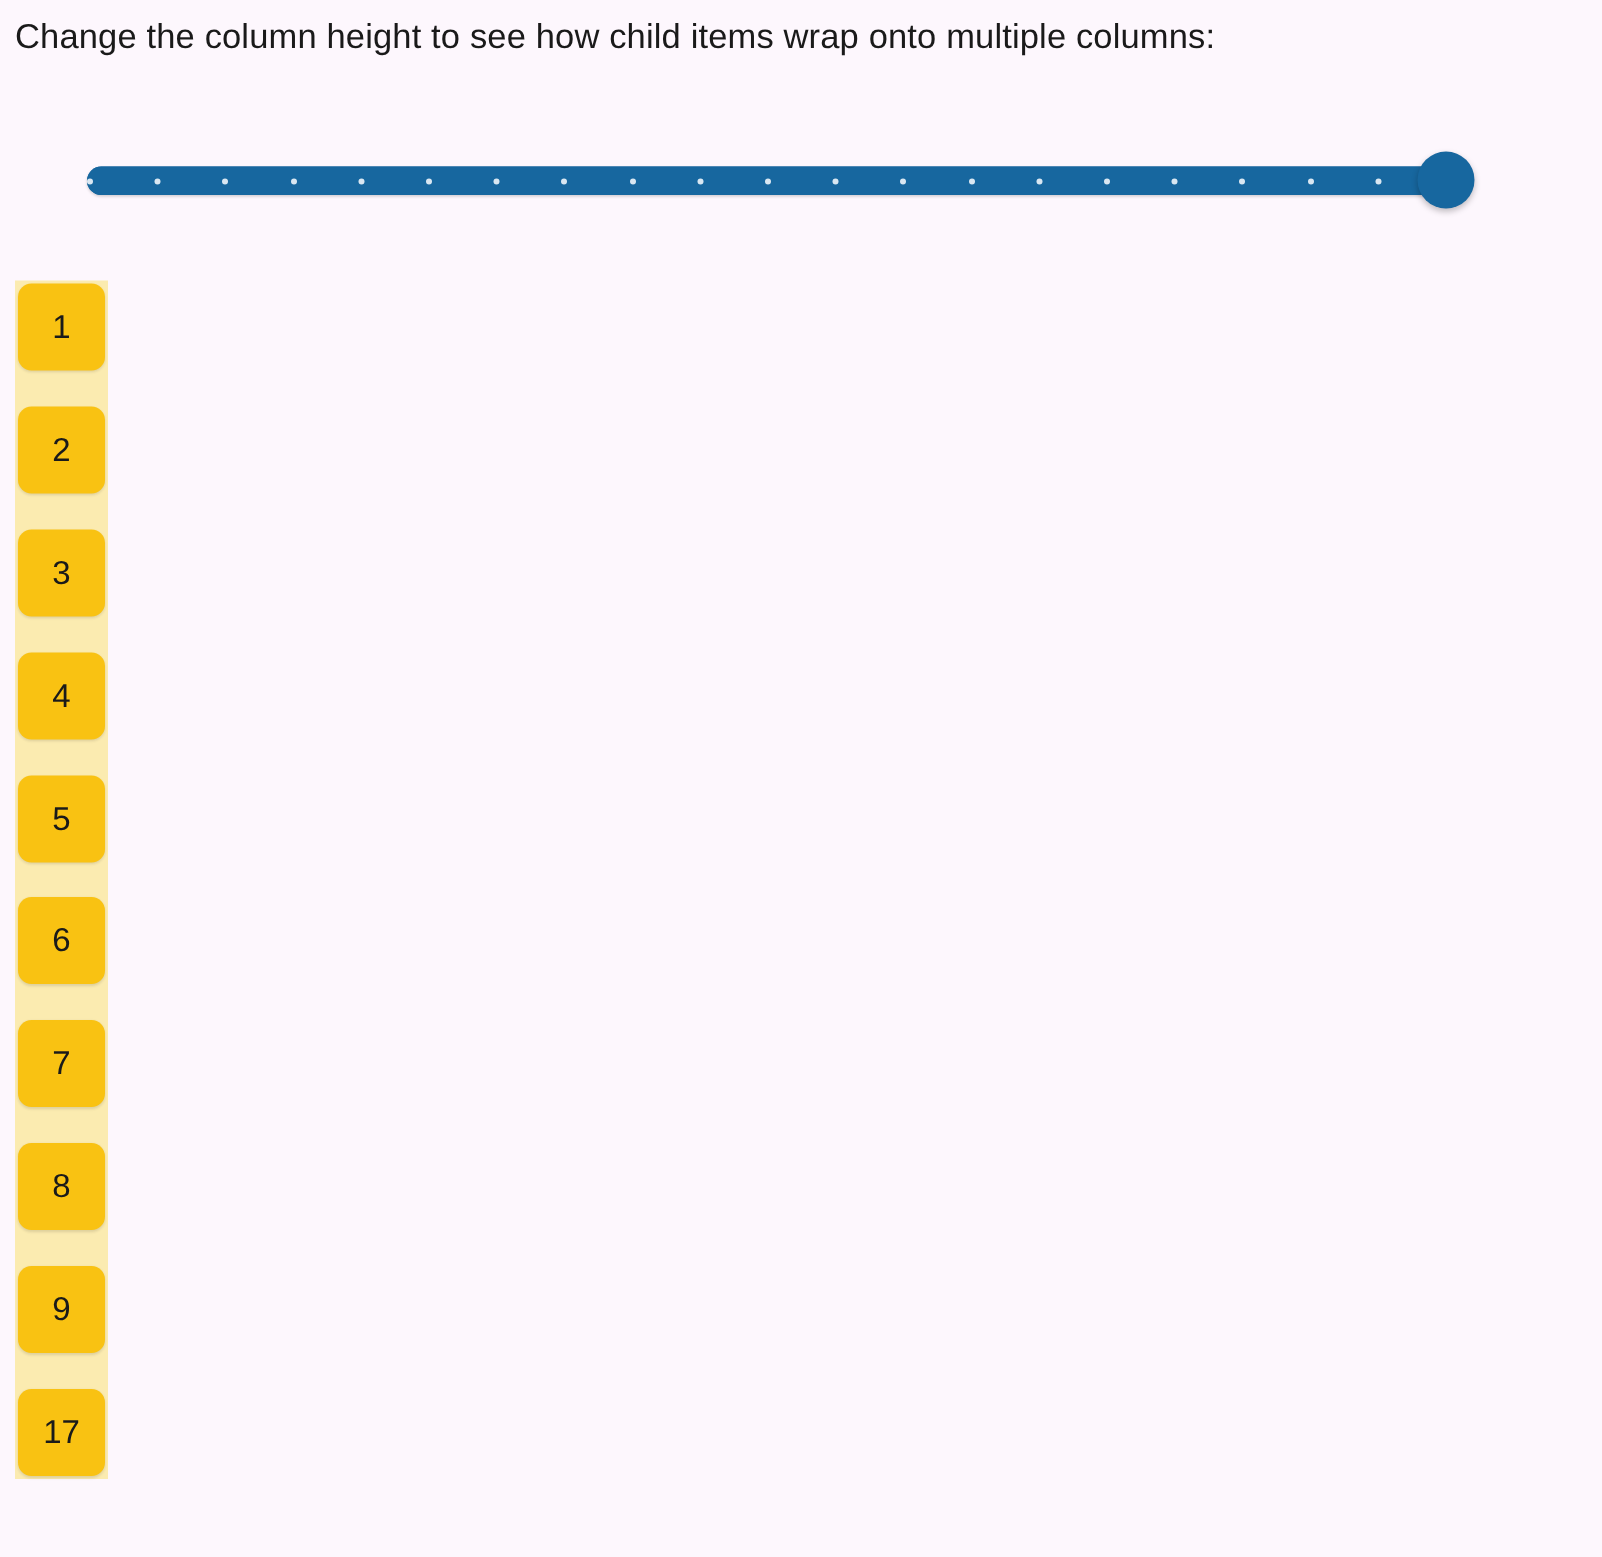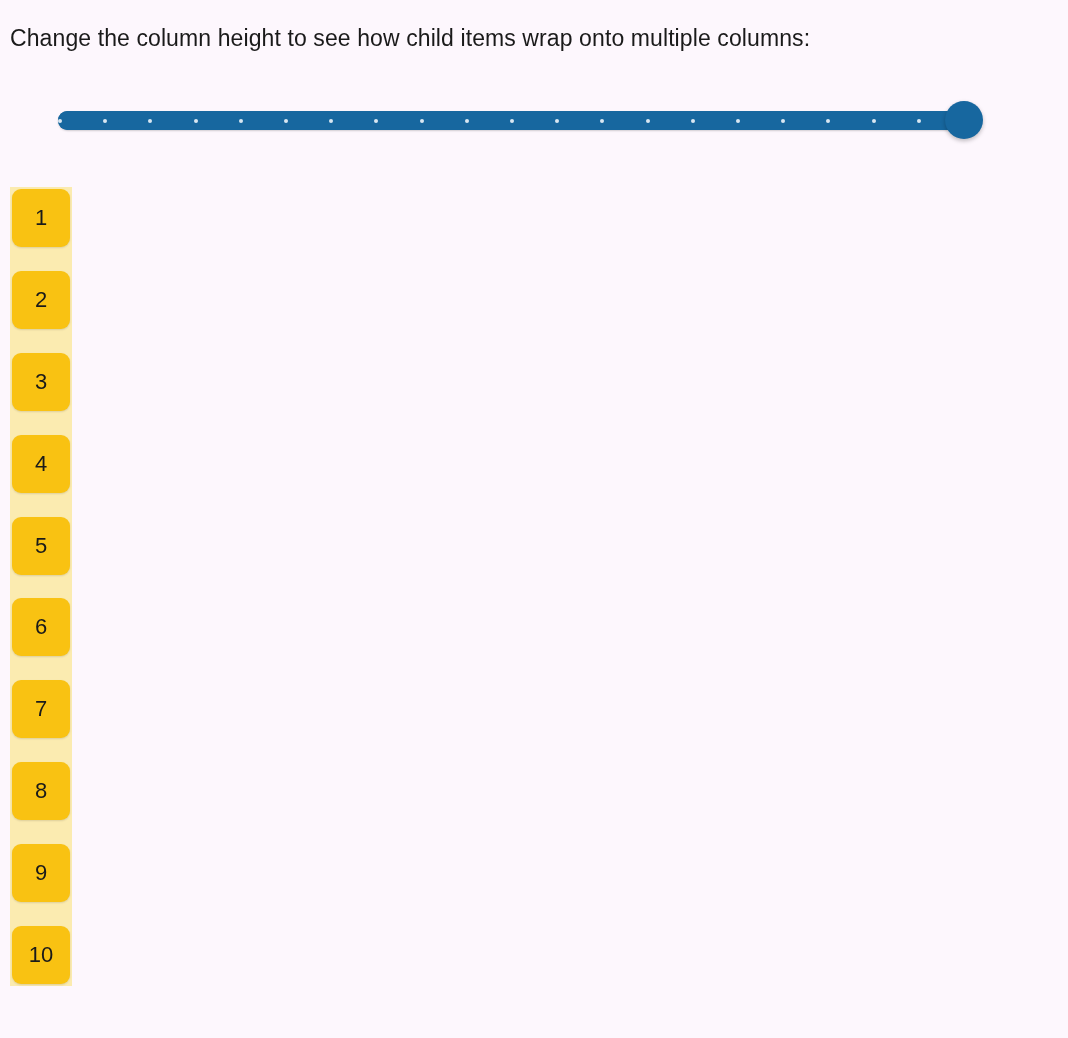--- a/index.html
+++ b/index.html
@@ -14,21 +14,21 @@
     font-family: "Liberation Sans", sans-serif;
     color: #1d1d1d;
     overflow: hidden;
     position: relative;
   }
 
   
   .page-heading {
     position: absolute;
     left: 10px;
-    top: 22px;
+    top: 8px;
     font-size: 23px;
     line-height: 32px;
     font-weight: 400;
     letter-spacing: 0.1px;
     color: #1a1a1a;
     white-space: nowrap;
   }
 
   
   .slider-wrap {
@@ -174,15 +174,15 @@
     <div class="flex-item" style="background: rgb(249, 194, 18); color: rgb(26, 26, 26);">
       <span>7</span>
     </div>
     <div class="flex-item" style="background: rgb(249, 194, 18); color: rgb(26, 26, 26);">
       <span>8</span>
     </div>
     <div class="flex-item" style="background: rgb(249, 194, 18); color: rgb(26, 26, 26);">
       <span>9</span>
     </div>
     <div class="flex-item" style="background: rgb(249, 194, 18); color: rgb(26, 26, 26);">
-      <span>10</span>
+      <span>17</span>
     </div>
   </div>
 
 </body></html>

